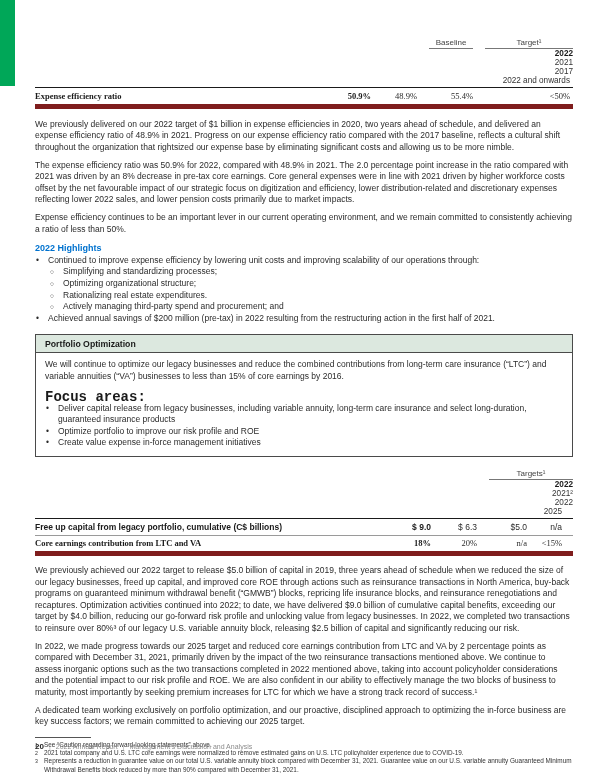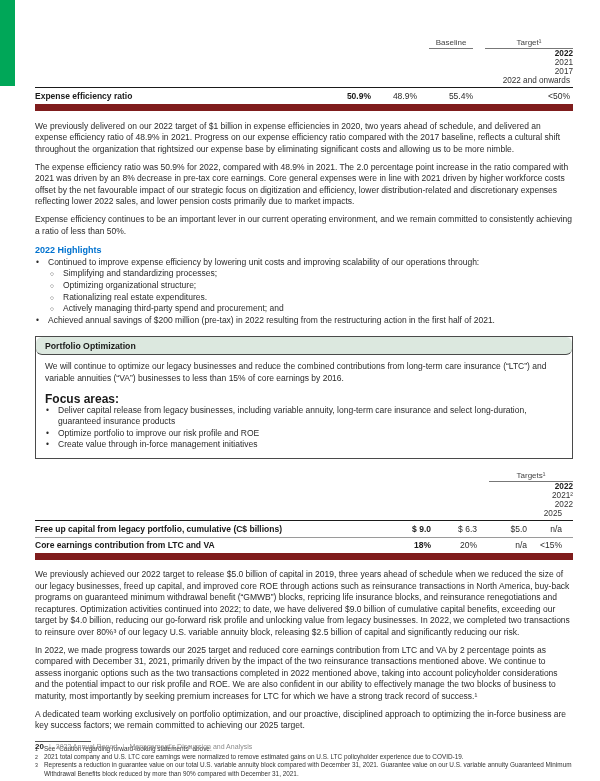--- a/index.html
+++ b/index.html
@@ -17,41 +17,41 @@
   .ft-label { flex:1; text-align:left; }
   .ftc { box-sizing:border-box; text-align:right; flex:none; }
   .t1c1 { width:50px; } .t1c2 { width:46px; } .t1c3 { width:56px; } .t1c4 { width:100px; }
   .t2c1 { width:58px; } .t2c2 { width:46px; } .t2c3 { width:50px; } .t2c4 { width:46px; }
   .t2group { width:96px; }
   .grp-inner { border-bottom:1px solid #777; text-align:center; margin-left:12px; padding-bottom:1px; color:#444; font-size:8px; }
   .heads { border-bottom:1.5px solid #1a1a1a; padding-bottom:2px; color:#333;flex-direction:column; }
   .heads .ftc { font-size:8.2px; }
   .ft-row.data { padding:2.5px 0 3px; }
   .ft-rows .ft-row { border-bottom:1px solid #9a9a9a; }
-  .ft-rows .ft-row:last-child { border-bottom:7px solid #7f1d1d; }
+  .ft-rows .ft-row:last-child { border-bottom:5px solid #7f1d1d;font-family:Liberation Serif, serif; }
   .b { font-weight:bold; color:#1a1a1a; }
   .t1pad { padding-right:3px; } .t2pad { padding-right:11px; }
 
   
   .para { font-size:8.5px; line-height:11.5px; margin:0 0 6.5px 0; text-align:left; }
   .h-title { color:#0072cf; font-weight:bold; font-size:9px; margin:8px 0 2px 0; }
 
   .blist { margin:0; }
   .b-row { display:flex; line-height:11px; font-size:8.5px; }
   .b-m { flex:none; width:12px; padding-left:1px; }
   .subs { margin-left:14px; }
   .subs .b-row { line-height:10.8px; }
   .subs .b-m { width:13px; font-size:6.5px; padding-top:1px; }
 
   
   .box { border:1px solid #4a4a4a; margin-top:10px; }
-  .box-header { background:#dce8df; border-bottom:1px solid #4a4a4a; font-weight:bold; font-size:8.7px; padding:4px 9px 3px; color:#1a1a1a;border-radius:6px; }
+  .box-header { background:#dce8df; border-bottom:1px solid #4a4a4a; font-weight:bold; font-size:8.7px; padding:4px 9px 3px; color:#1a1a1a; }
   .box-body { padding:6px 9px 8px; }
   .box-body .para { margin-bottom:10px; }
-  .focus-title { font-weight:bold; font-size:12px; line-height:11px; color:#1a1a1a; }
+  .focus-title { font-weight:bold; font-size:14px; line-height:11px; color:#1a1a1a;font-family:Liberation Mono, monospace; }
   .box .b-row { line-height:11.3px; }
 
   .tbl2-wrap { margin-top:12px; }
 
   
   .fn-rule { width:56px; border-top:1px solid #555; margin:9px 0 3px 0; }
   .fn-row { display:flex; font-size:6.4px; line-height:8.3px; color:#333; }
   .fn-sup { flex:none; width:9px; font-size:5.2px; }
   .fn-text { flex:1; }
 
@@ -159,21 +159,21 @@
               <span style="flex:1">Deliver capital release from legacy businesses, including variable annuity, long-term care insurance and select long-duration, guaranteed insurance products</span>
             </div>
 
             <div class="b-row">
               <span class="b-m">•</span>
               <span style="flex:1">Optimize portfolio to improve our risk profile and ROE</span>
             </div>
 
             <div class="b-row">
               <span class="b-m">•</span>
-              <span style="flex:1">Create value through in-force management initiatives</span>
+              <span style="flex:1">Create value expense in-force management initiatives</span>
             </div>
           </div>
       </div>
     </div>
 
     <div class="fintable tbl2-wrap">
       <div class="ft-row">
         <div class="ft-label"></div>
         <div class="ftc t2c1"></div>
         <div class="ftc t2c2"></div>

